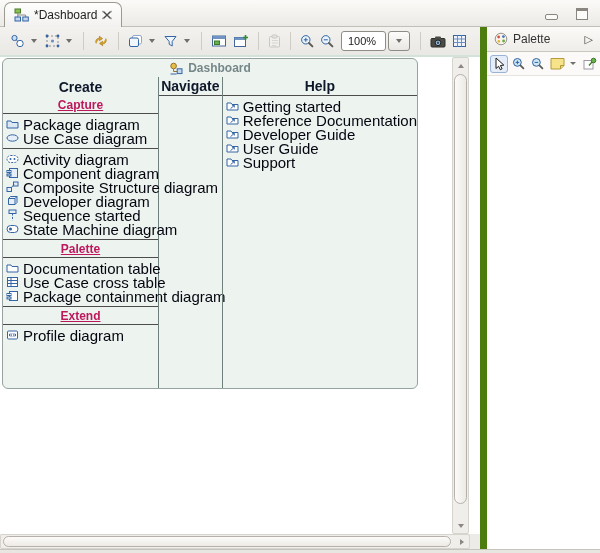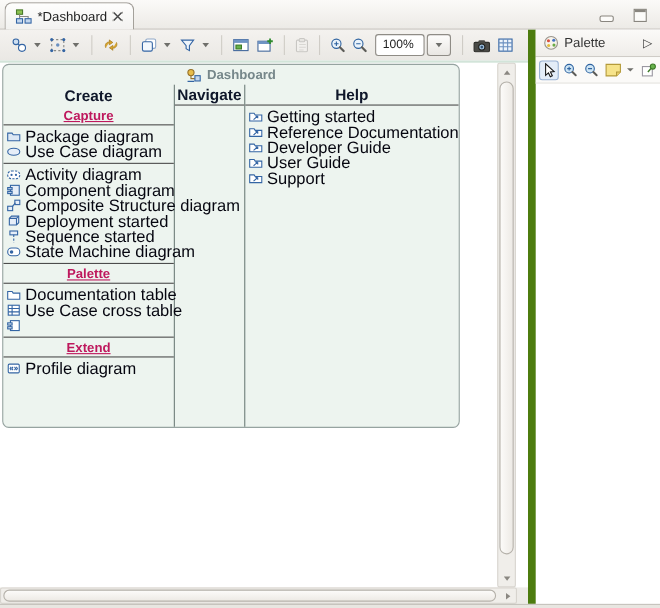--- a/index.html
+++ b/index.html
@@ -282,21 +282,21 @@
                 <rect x="7.5" y="1" width="4.5" height="4" fill="#e6eef8" stroke="#3465a4"></rect>
                 <path d="M5 7l3-3.5" stroke="#3465a4"></path>
               </svg>
             <span>Composite Structure diagram</span>
           </div>
           <div class="item">
             <svg width="13" height="12" viewBox="0 0 13 12">
                 <path d="M2.5 3.5l2-2H11v6l-2 2H2.5z" fill="#e6eef8" stroke="#3465a4"></path>
                 <path d="M2.5 3.5H9v6M9 3.5l2-2" fill="none" stroke="#3465a4"></path>
               </svg>
-            <span>Deployment started</span>
+            <span>Developer diagram</span>
           </div>
           <div class="item">
             <svg width="13" height="12" viewBox="0 0 13 12">
                 <rect x="3" y="1" width="7" height="3.5" fill="#e6eef8" stroke="#3465a4"></rect>
                 <path d="M6.5 4.5v7" stroke="#3465a4" stroke-dasharray="2 1.4"></path>
               </svg>
             <span>Sequence started</span>
           </div>
           <div class="item">
             <svg width="13" height="12" viewBox="0 0 13 12">
@@ -321,20 +321,21 @@
                 <path d="M1.5 4.5h10M1.5 7.5h10M5 1.5v9" stroke="#3465a4"></path>
               </svg>
             <span>Use Case cross table</span>
           </div>
           <div class="item">
             <svg width="13" height="12" viewBox="0 0 13 12">
                 <rect x="3.5" y="1.5" width="8" height="9" fill="#fff" stroke="#3465a4"></rect>
                 <rect x="1" y="3.5" width="4" height="2" fill="#e6eef8" stroke="#3465a4"></rect>
                 <rect x="1" y="7" width="4" height="2" fill="#e6eef8" stroke="#3465a4"></rect>
               </svg>
+            <span>Package containment diagram</span>
           </div>
         </div>
 
         <div class="sub-header">Extend</div>
         <div class="items last">
           <div class="item">
             <svg width="13" height="12" viewBox="0 0 13 12">
                 <rect x="1.5" y="2" width="10" height="8" rx="1" fill="#fff" stroke="#3465a4"></rect>
                 <path d="M4.2 4.5L3.2 6l1 1.5M5.8 4.5L4.8 6l1 1.5M8.8 4.5L9.8 6l-1 1.5M7.2 4.5L8.2 6l-1 1.5" fill="none" stroke="#3465a4"></path>
               </svg>

